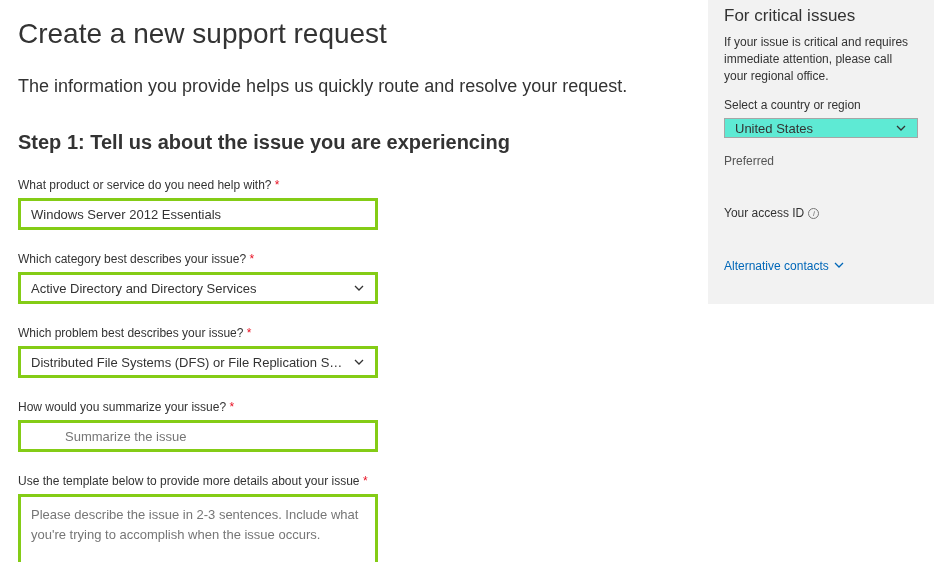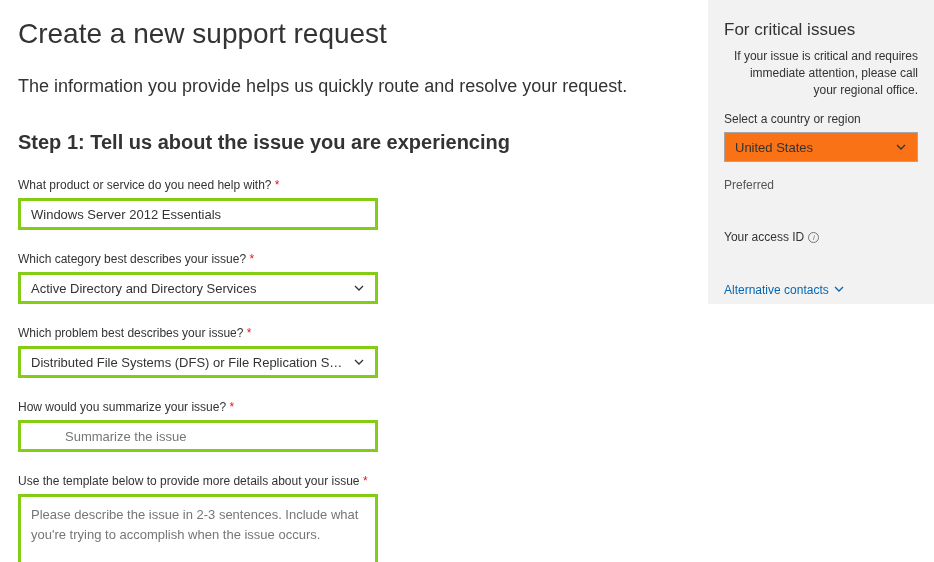--- a/index.html
+++ b/index.html
@@ -17,21 +17,21 @@
       padding: 18px 18px 0 18px;
       width: 700px;
       float: left;
     }
     .sidebar {
       position: absolute;
       right: 0;
       top: 0;
       width: 226px;
       background: #f2f2f2;
-      padding: 20px 16px;
+      padding: 6px 16px;
       height: 304px;
     }
     h1 {
       font-size: 28px;
       font-weight: 300;
       color: #333;
       margin-bottom: 26px;
     }
     .intro {
       font-size: 18px;
@@ -103,33 +103,32 @@
       font-size: 17px;
       font-weight: 400;
       color: #333;
       margin-bottom: 8px;
     }
     .sidebar-text {
       font-size: 12px;
       color: #333;
       line-height: 1.4;
       margin-bottom: 14px;
-      text-align: right;
     }
     .sidebar-label {
       font-size: 12px;
       color: #333;
       margin-bottom: 6px;
       display: block;
     }
     .sidebar-select {
       width: 100%;
-      height: 30px;
+      height: 20px;
       border: 1px solid #a6a6a6;
-      background: #f97316;
+      background: #5eead4;
       padding: 0 10px;
       font-size: 13px;
       display: flex;
       align-items: center;
       justify-content: space-between;
       margin-bottom: 16px;
     }
     .sidebar-muted {
       font-size: 12px;
       color: #555;

